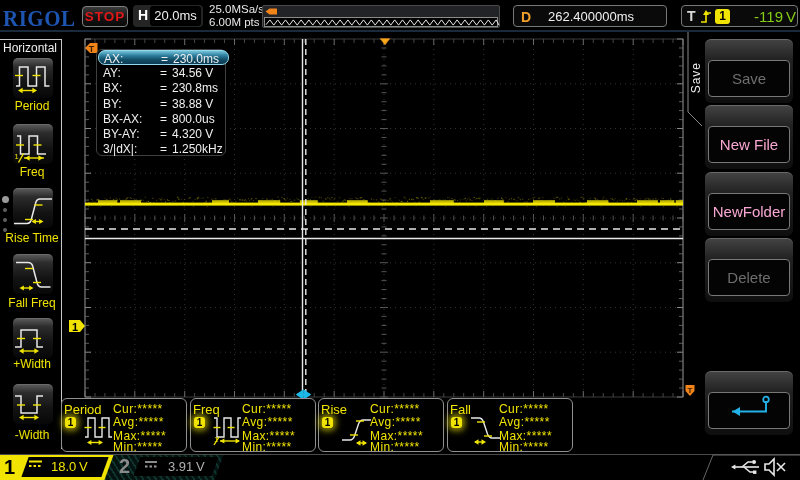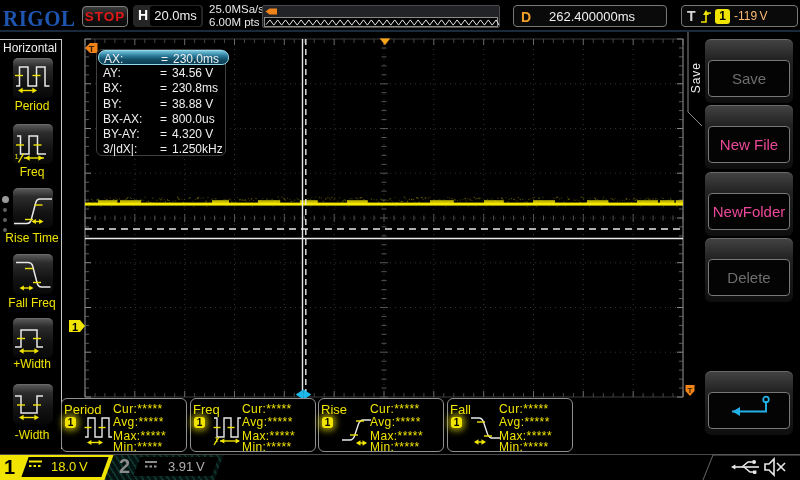--- a/index.html
+++ b/index.html
@@ -16,26 +16,26 @@
 #hbox { left:133px; top:5px; width:70px; height:22px; background:#252525; border-radius:4px; }
 #hbox .h { position:absolute; left:5px; top:2px; color:#fff; font-weight:bold; font-size:14px; }
 #hbox .v { position:absolute; left:17px; top:1px; width:51px; height:20px; background:#000;
   border-radius:3px; color:#f0f0f0; font-size:13px; text-align:center; line-height:20px; }
 #srate { left:209px; top:3px; color:#e8e8e8; font-size:11.5px; line-height:13px; }
 #preview { left:262px; top:5px; width:238px; height:23px; border:1px solid #4a4a4a;
   background:#212327; border-radius:2px; }
 #pwin { position:absolute; left:1px; top:11px; width:234px; height:10px; border:1px solid #8a8a8a; background:#000; }
 #dbox { left:513px; top:5px; width:154px; height:22px; border:1px solid #787878; border-radius:4px; background:#0a0a0a; }
 #dbox .d { position:absolute; left:7px; top:3px; color:#f0a028; font-weight:bold; font-size:14px; }
-#dbox .v { position:absolute; left:14px; top:0; width:128px; text-align:center; color:#f0f0f0; font-size:13px; line-height:21px; }
+#dbox .v { position:absolute; left:34px; top:0; width:128px; text-align:left; color:#f0f0f0; font-size:13px; line-height:21px; }
 #tbox { left:681px; top:5px; width:117px; height:22px; border:1px solid #787878; border-radius:4px; background:#0a0a0a; }
 #tbox .t { position:absolute; left:5px; top:2px; color:#d8d8d8; font-weight:bold; font-size:14px; }
 #tbox .n1 { position:absolute; left:33px; top:3px; width:15px; height:15px; background:#f0e400;
   border-radius:3px; color:#000; font-weight:bold; font-size:12px; text-align:center; line-height:15px; }
-#tbox .lv { position:absolute; left:52px; top:0; width:62px; text-align:left; color:#fdba74; font-size:12px; line-height:21px; }
+#tbox .lv { position:absolute; left:52px; top:0; width:62px; text-align:right; color:#84cc16; font-size:15px; line-height:21px; }
 #topsep { left:0; top:30px; width:800px; height:2px; background:#1b2a3a; }
 
 
 #lm-top { left:0; top:39px; width:62px; height:1px; background:#c8c8c8; }
 #lm-right { left:61px; top:39px; width:1px; height:410px; background:#c8c8c8; }
 #lm-title { left:3px; top:41px; color:#f0f0f0; font-size:12px; }
 .mbtn { position:absolute; left:13px; width:40px; height:40px; border-radius:5px;
   background:linear-gradient(#585858,#2c2c2c 20%,#131313 60%,#070707);
   border-top:1px solid #6a6a6a; }
 .mlabel { position:absolute; left:0; width:64px; text-align:center; color:#f0e400; font-size:12px; }
@@ -43,21 +43,21 @@
 
 
 #savetab { left:689px; top:62px; color:#f0f0f0; font-size:12px; writing-mode:vertical-rl;
   transform:rotate(180deg); letter-spacing:1px; }
 .rbtn { position:absolute; left:705px; width:88px; height:64px; border-radius:6px;
   background:linear-gradient(#424242,#232323 30%,#0e0e0e);
   border-top:1px solid #6a6a6a; }
 .rbtn .inner { position:absolute; left:3px; top:20px; width:82px; height:37px; background:#040404;
   border:1px solid #787878; border-radius:4px; text-align:center; font-size:15px; line-height:35px; }
 .dim { color:#6e6e6e; }
-.lit { color:#ec4899; }
+.lit { color:#f9a8d4; }
 
 
 #mbox { left:96px; top:49px; width:130px; height:107px; background:#000;
   border:1px solid #404040; border-radius:6px; }
 .mrow { position:absolute; left:1px; width:131px; height:15px; color:#f0f0f0; font-size:12px; }
 .mrow.hi { background:linear-gradient(#74c4da,#2e7e9e 35%,#145068 65%,#0c3c54); border:1px solid #92d8ea; border-radius:7px; }
 .ml { position:absolute; left:5px; top:1px; }
 .me { position:absolute; left:62px; top:1px; }
 .mv { position:absolute; left:74px; top:1px; }
 

